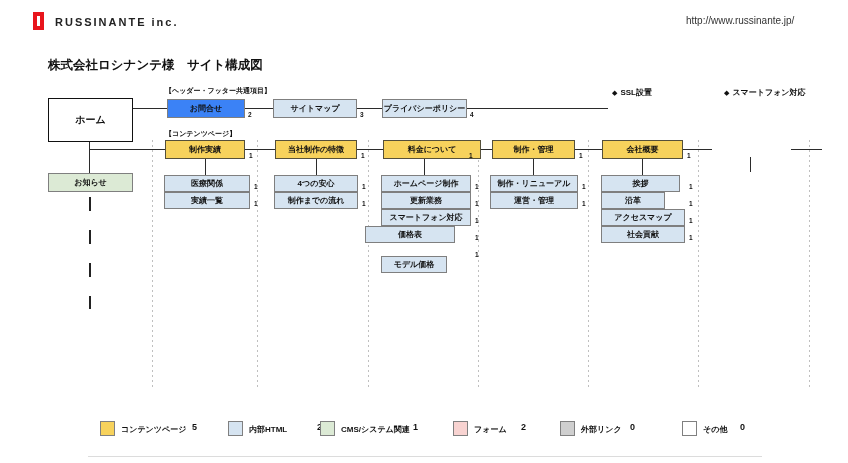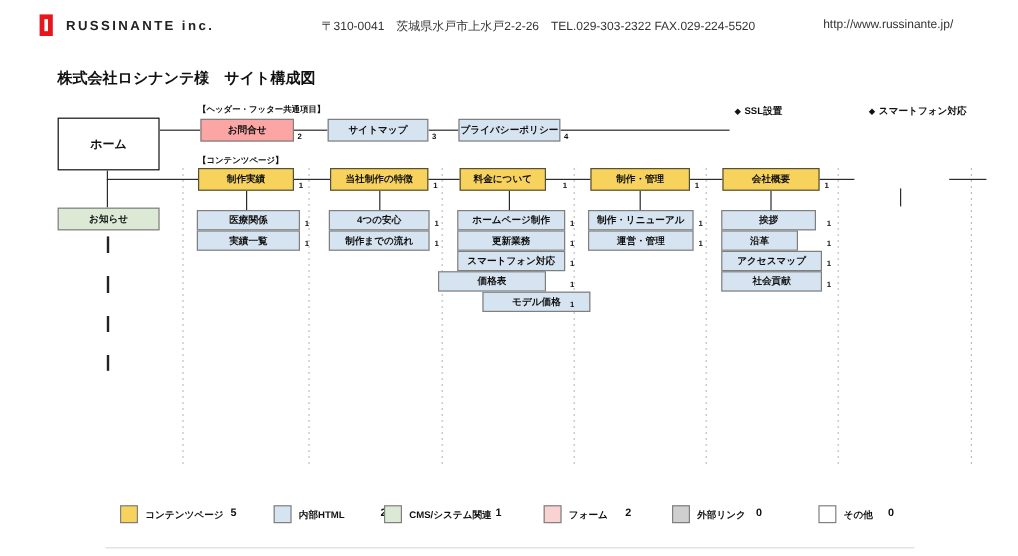--- a/index.html
+++ b/index.html
@@ -23,21 +23,21 @@
   .badge .dia{font-size:7px;margin-right:3px;}
   
   .grp-label{position:absolute;font-size:7px;font-weight:bold;color:#111;white-space:nowrap;z-index:3;}
   
   .node{position:absolute;display:flex;align-items:center;justify-content:center;
     box-sizing:border-box;font-size:8px;font-weight:bold;color:#111;z-index:2;
     white-space:nowrap;overflow:hidden;}
   .home{background:#ffffff;border:1.6px solid #111;font-size:10px;}
   .yellow{background:#f7d25c;border:1px solid #55503a;height:19px;}
   .blue{background:#d6e4f1;border:1px solid #7f7f7f;height:17px;}
-  .pink{background:#fca5a5;border:1px solid #7f7f7f;height:19px;}
+  .pink{background:#3b82f6;border:1px solid #7f7f7f;height:19px;}
   .green{background:#dcead5;border:1px solid #7f7f7f;height:19px;}
   .cnt{position:absolute;font-size:6.5px;font-weight:bold;color:#111;z-index:3;}
   
   .hline{position:absolute;height:1.4px;background:#2b2b2b;z-index:1;}
   .vline{position:absolute;width:1.4px;background:#2b2b2b;z-index:1;}
   .vdash{position:absolute;width:1px;top:140px;height:250px;z-index:0;
     background:repeating-linear-gradient(to bottom,#bfbfbf 0 2px,transparent 2px 5px);}
   .vdash-bold{position:absolute;width:1.6px;z-index:1;
     background:repeating-linear-gradient(to bottom,#222 0 14px,transparent 14px 33px);}
   
@@ -53,21 +53,20 @@
   .lg-count{position:absolute;top:422px;font-size:9px;font-weight:bold;color:#111;}
   .bottom-rule{position:absolute;left:88px;top:456px;width:674px;height:1px;background:#dcdcdc;}
 </style>
 </head>
 <body>
 
 <div id="stage">
 
   <div class="logo-mark"></div>
   <div class="company-name">RUSSINANTE inc.</div>
-  <div class="addr">〒310-0041　茨城県水戸市上水戸2-2-26　TEL.029-303-2322  FAX.029-224-5520</div>
   <div class="url">http://www.russinante.jp/</div>
 
   <div class="page-title">株式会社ロシナンテ様　サイト構成図</div>
 
   <div class="badge" style="left:612px;top:87px;">
     <span class="dia">◆</span><span>SSL設置</span>
   </div>
   <div class="badge" style="left:724px;top:87px;">
     <span class="dia">◆</span><span>スマートフォン対応</span>
   </div>
@@ -137,41 +136,41 @@
   <span class="cnt" style="left:361px;top:152px;">1</span>
   <div class="node blue" style="left:274px;top:175px;width:84px;">
     <span>4つの安心</span>
   </div>
   <span class="cnt" style="left:362px;top:183px;">1</span>
   <div class="node blue" style="left:274px;top:192px;width:84px;">
     <span>制作までの流れ</span>
   </div>
   <span class="cnt" style="left:362px;top:200px;">1</span>
 
-  <div class="node yellow" style="left:383px;top:140px;width:72px;">
+  <div class="node yellow" style="left:383px;top:140px;width:98px;">
     <span>料金について</span>
   </div>
   <span class="cnt" style="left:469px;top:152px;">1</span>
   <div class="node blue" style="left:381px;top:175px;width:90px;">
     <span>ホームページ制作</span>
   </div>
   <span class="cnt" style="left:475px;top:183px;">1</span>
   <div class="node blue" style="left:381px;top:192px;width:90px;">
     <span>更新業務</span>
   </div>
   <span class="cnt" style="left:475px;top:200px;">1</span>
   <div class="node blue" style="left:381px;top:209px;width:90px;">
     <span>スマートフォン対応</span>
   </div>
   <span class="cnt" style="left:475px;top:217px;">1</span>
   <div class="node blue" style="left:365px;top:226px;width:90px;">
     <span>価格表</span>
   </div>
   <span class="cnt" style="left:475px;top:234px;">1</span>
-  <div class="node blue" style="left:381px;top:243px;width:90px;margin-left:21px;">
+  <div class="node blue" style="left:381px;top:256px;width:66px;">
     <span>モデル価格</span>
   </div>
   <span class="cnt" style="left:475px;top:251px;">1</span>
 
   <div class="node yellow" style="left:492px;top:140px;width:83px;">
     <span>制作・管理</span>
   </div>
   <span class="cnt" style="left:579px;top:152px;">1</span>
   <div class="node blue" style="left:490px;top:175px;width:88px;">
     <span>制作・リニューアル</span>

